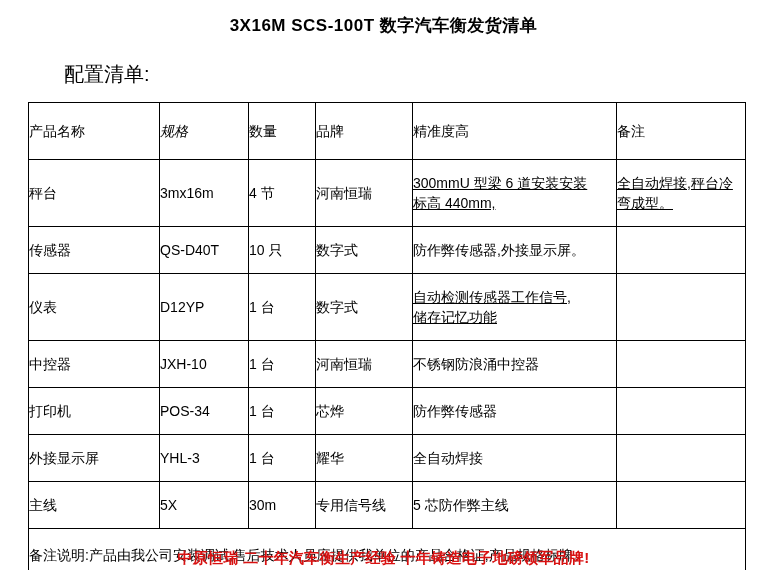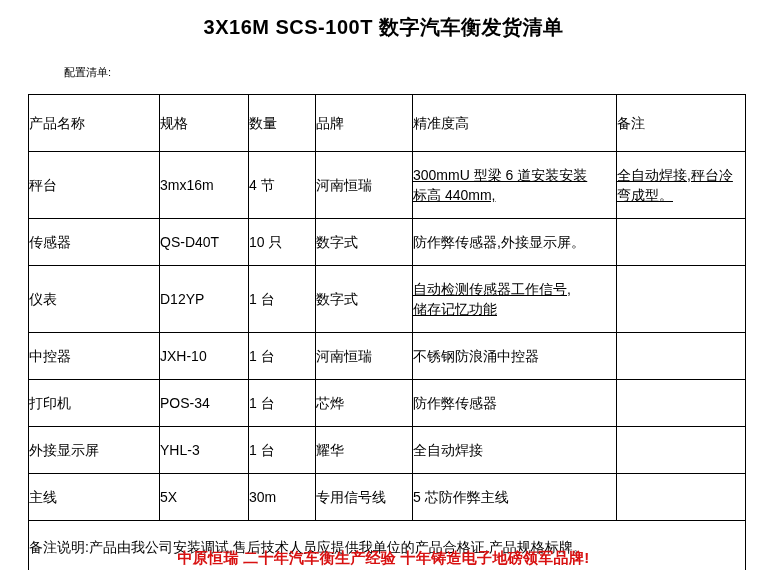--- a/index.html
+++ b/index.html
@@ -16,29 +16,29 @@
     position: relative;
   }
   .page {
     position: relative;
     width: 767px;
     height: 570px;
     box-sizing: border-box;
   }
   .doc-title {
     text-align: center;
-    font-size: 20px;
+    font-size: 17px;
     font-weight: bold;
     letter-spacing: 0.5px;
     margin-top: 14px;
     margin-bottom: 0;
     color: #000;
   }
   .subtitle {
-    font-size: 11px;
+    font-size: 20px;
     margin-top: 24px;
     margin-left: 64px;
     color: #000;
   }
   .table-wrap {
     margin: 14px 28px 0 28px;
   }
   table.spec {
     width: 711px;
     border-collapse: collapse;
@@ -51,21 +51,21 @@
     padding: 7px 0;
     font-weight: normal;
     text-align: left;
     line-height: 1.45;
     color: #000;
   }
   table.spec thead th {
     height: 42px;
   }
   .col-1 { width: 130px; }
-  .col-2 { width: 88px; }
+  .col-2 { width: 88px; font-style: italic; }
   .col-3 { width: 66px; }
   .col-4 { width: 96px; }
   .col-5 { width: 203px; }
   .col-6 { width: 128px; }
 
   .row-tall td {
     height: 52px;
   }
   .row-norm td {
     height: 32px;

